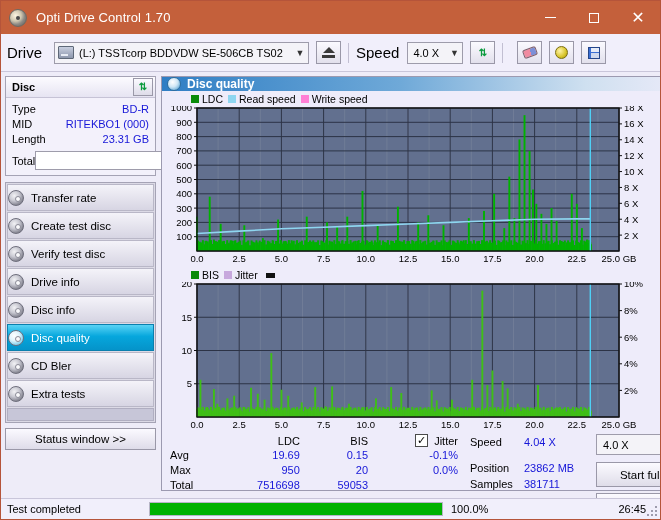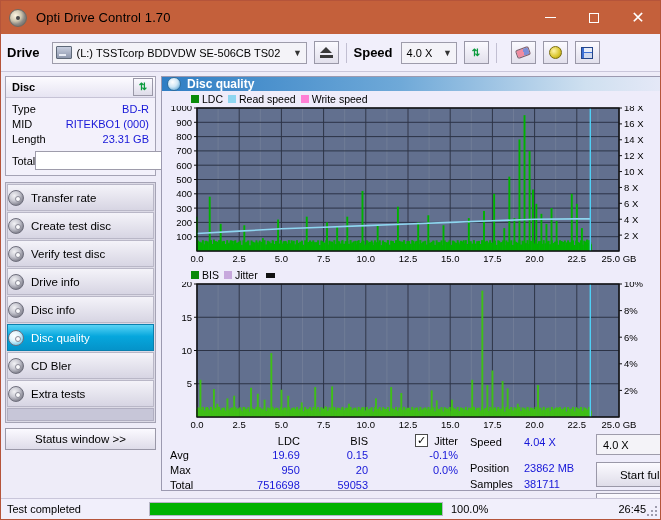--- a/index.html
+++ b/index.html
@@ -34,21 +34,21 @@
     border: 1px solid #6b6a66;
     position: relative;
     flex: none;
   }
   .title-icon::after {
     content: ""; position: absolute;
     left: 6px; top: 6px; width: 4px; height: 4px;
     border-radius: 50%; background: #4a4a4a;
   }
   .title-text {
-    color: #000000;
+    color: #ffffff;
     font-size: 13px;
     margin-left: 9px;
     letter-spacing: .1px;
   }
   .win-btns { position: absolute; right: 0; top: 0; height: 33px; display: flex; }
   .win-btn {
     width: 44px; height: 33px;
     display: flex; align-items: center; justify-content: center;
     color: #fff; font-size: 14px;
   }
@@ -69,21 +69,21 @@
   .menu-item { padding: 2px 10px 2px 0; margin-right: 8px; cursor: default; }
   
   .drivebar {
     height: 38px;
     background: #f1effb;
     display: flex;
     align-items: center;
     padding: 0 6px;
     border-bottom: 1px solid #c9c6da;
   }
-  .lbl-bold { font-weight: bold; font-size: 13px; }
+  .lbl-bold { font-weight: normal; font-size: 15px; }
   .drive-combo {
     margin-left: 12px;
     width: 255px; height: 22px;
     background: #f4f3f8;
     border: 1px solid #9e9cab;
     display: flex; align-items: center;
     padding: 0 2px 0 3px;
     font-size: 11px;
   }
   .drive-combo .txt { flex: 1; margin-left: 5px; white-space: nowrap; overflow: hidden; }

